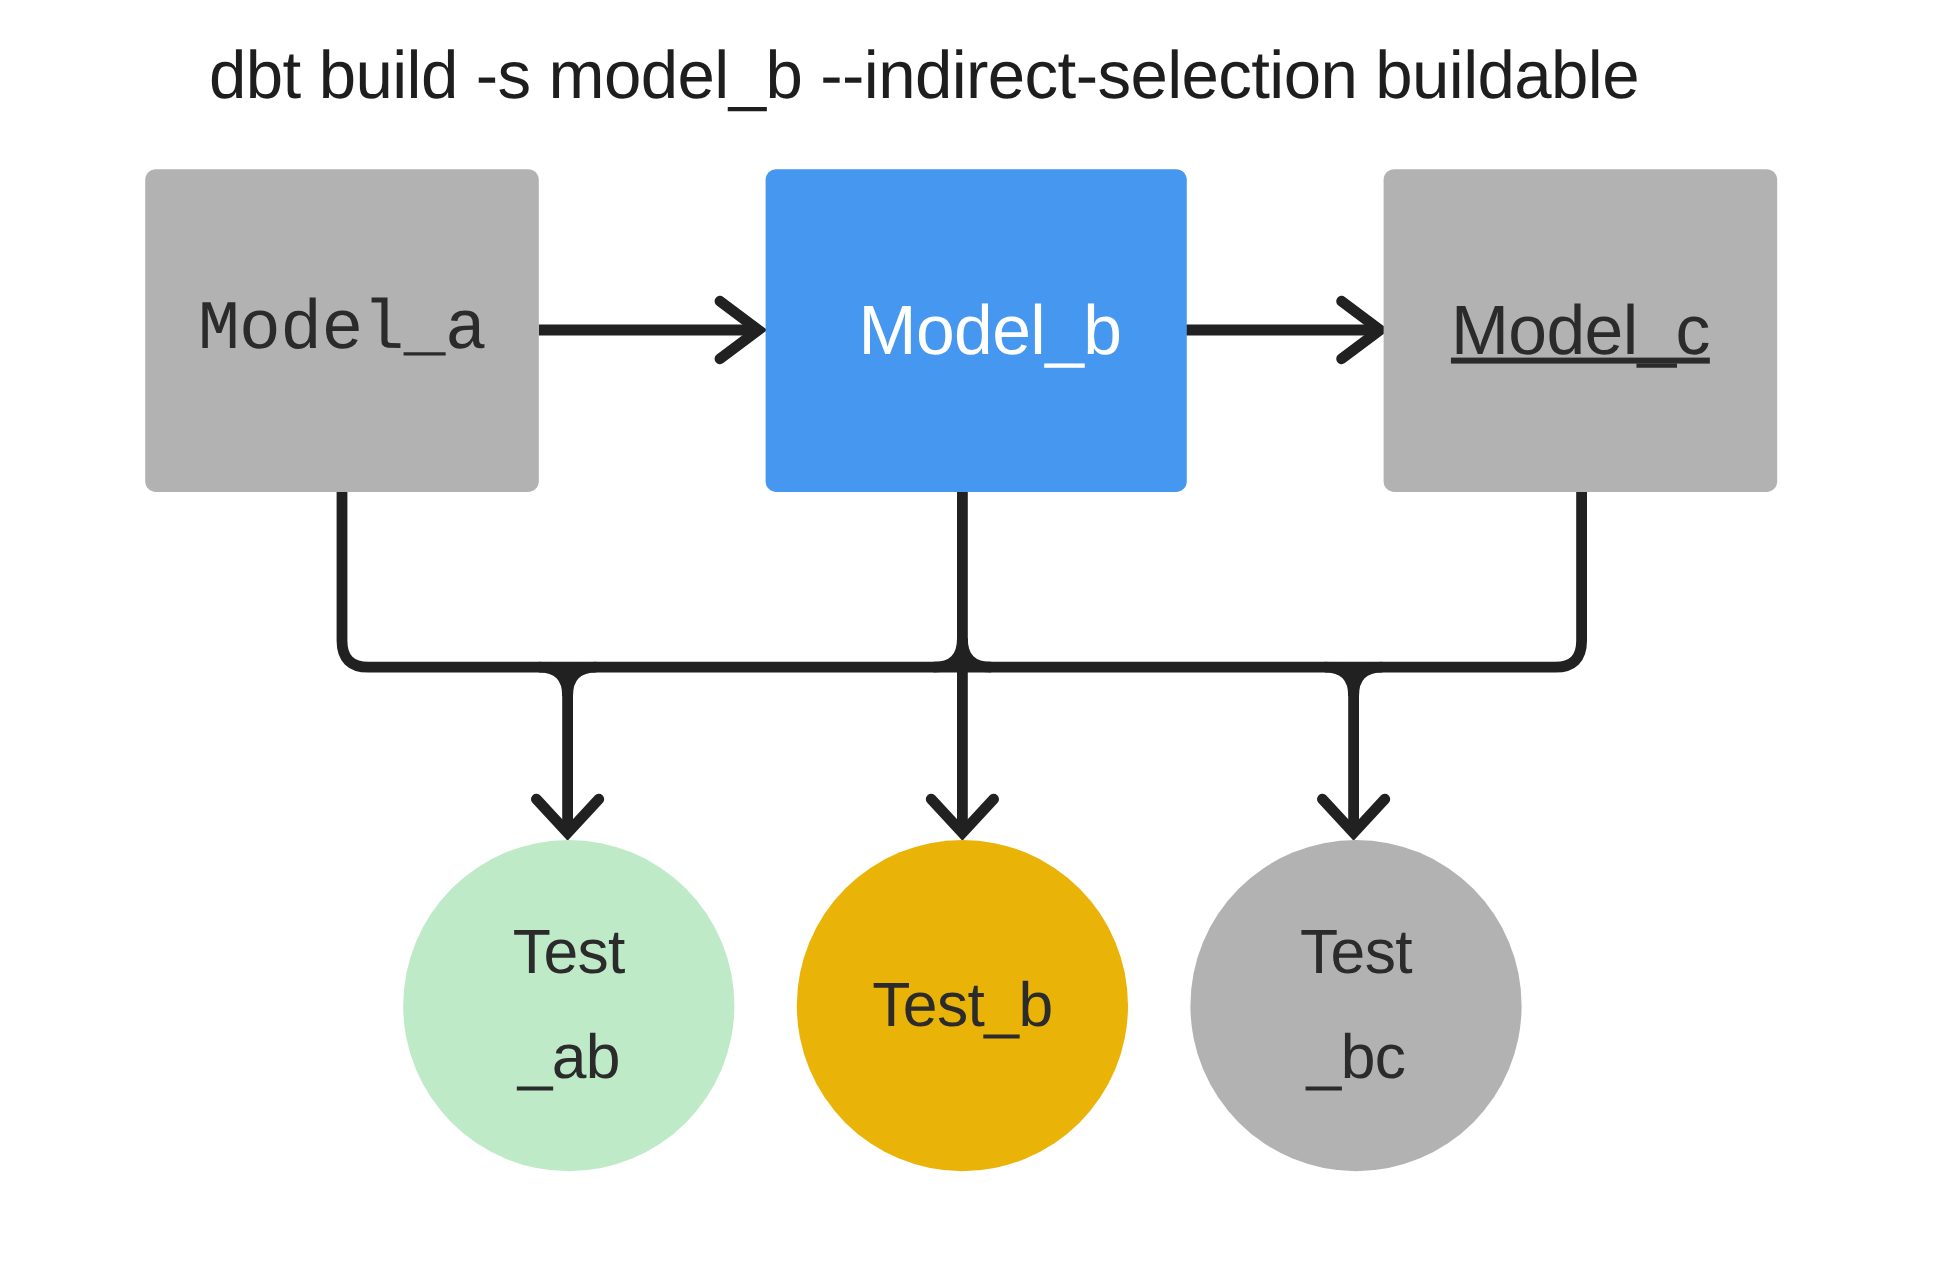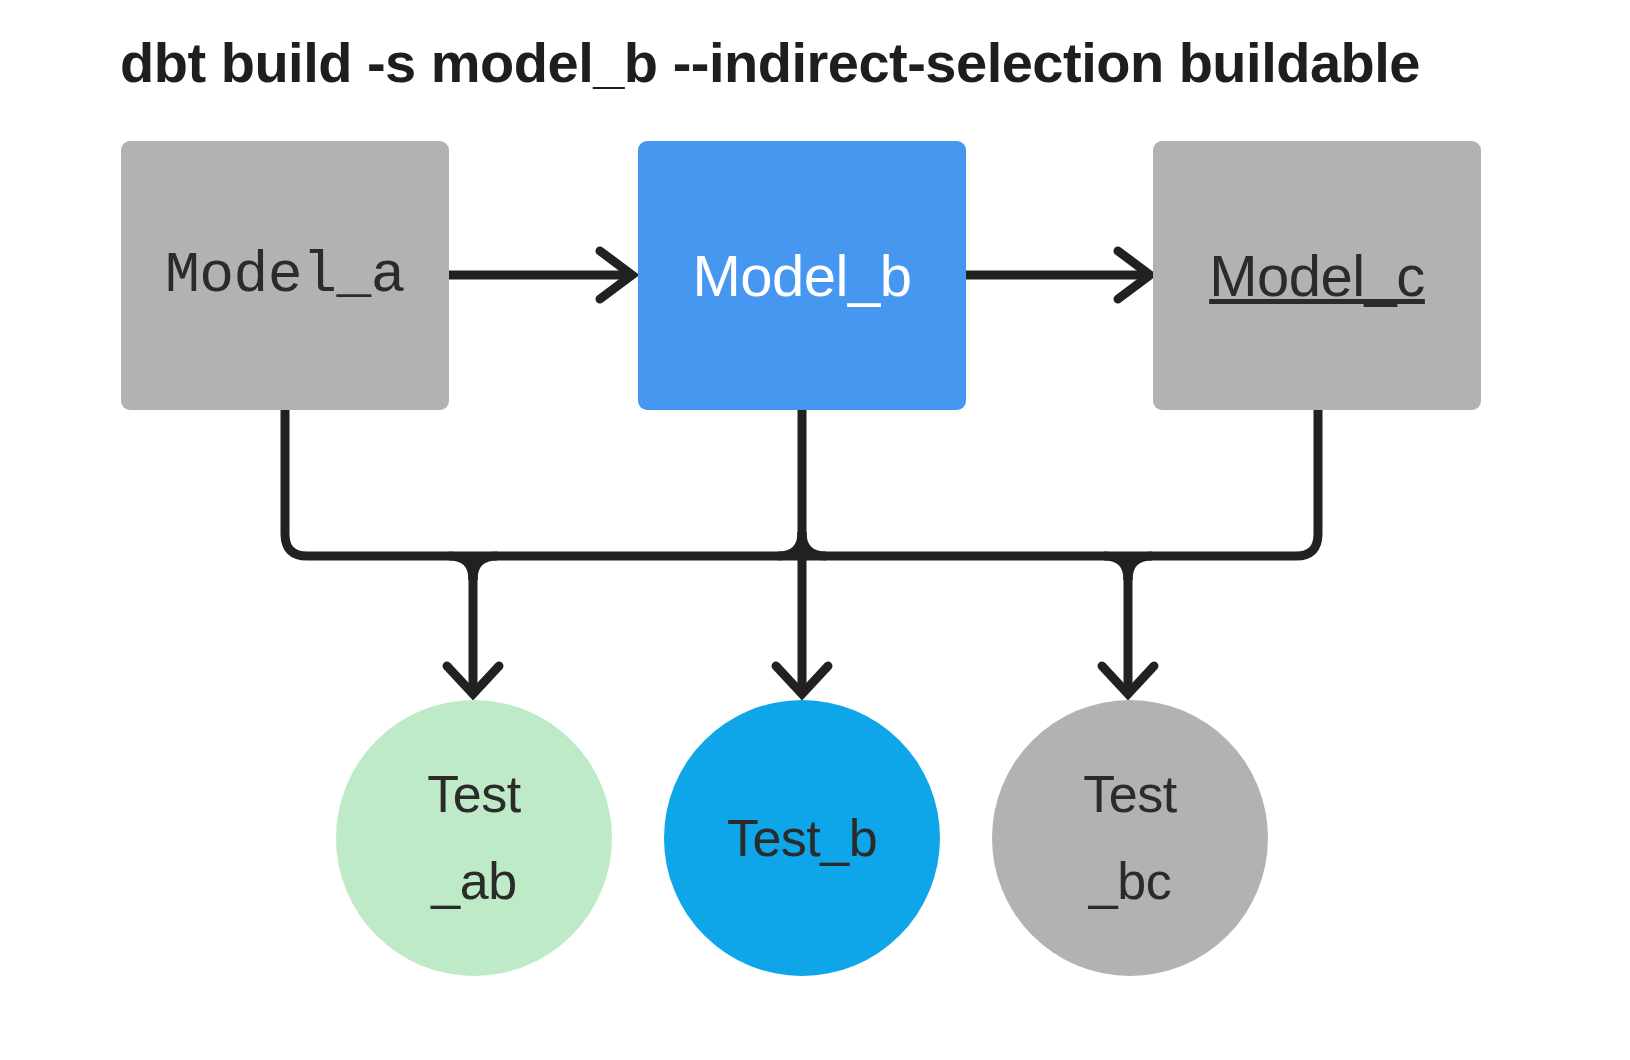--- a/index.html
+++ b/index.html
@@ -15,21 +15,21 @@
     background: #ffffff;
     overflow: hidden;
   }
   .title {
     position: absolute;
     left: 0;
     top: 30px;
     width: 1540px;
     text-align: center;
     font-size: 56px;
-    font-weight: 700;
+    font-weight: 400;
     letter-spacing: -0.5px;
     color: #1e1e1e;
     white-space: nowrap;
   }
   .connectors {
     position: absolute;
     left: 0;
     top: 0;
     pointer-events: none;
   }
@@ -58,20 +58,21 @@
     font-weight: 500;
     letter-spacing: -0.5px;
   }
   .model-gray {
     background: #b2b2b2;
     color: #2b2b2b;
   }
   .model-blue {
     background: #4697f0;
     color: #ffffff;
+    padding-left: 23px;
   }
   .box-a { left: 121px; font-family: Liberation Mono, monospace; }
   .box-b { left: 638px; }
   .box-c { left: 1153px; text-decoration: underline; }
   .test-circle {
     position: absolute;
     top: 700px;
     width: 276px;
     height: 276px;
     border-radius: 50%;
@@ -80,21 +81,21 @@
     align-items: center;
     justify-content: center;
     text-align: center;
     font-size: 52px;
     font-weight: 500;
     letter-spacing: -0.5px;
     color: #2b2b2b;
     line-height: 87px;
   }
   .test-green { background: #bfeac8; left: 336px; }
-  .test-yellow { background: #0ea5e9; left: 664px; }
+  .test-yellow { background: #eab308; left: 664px; }
   .test-gray { background: #b2b2b2; left: 992px; }
   .test-line { display: block; min-height: 0; }
   .test-line:empty { display: none; }
 </style>
 </head>
 <body>
 
 <div class="canvas">
 
   <div class="title">dbt build -s model_b --indirect-selection buildable</div>

